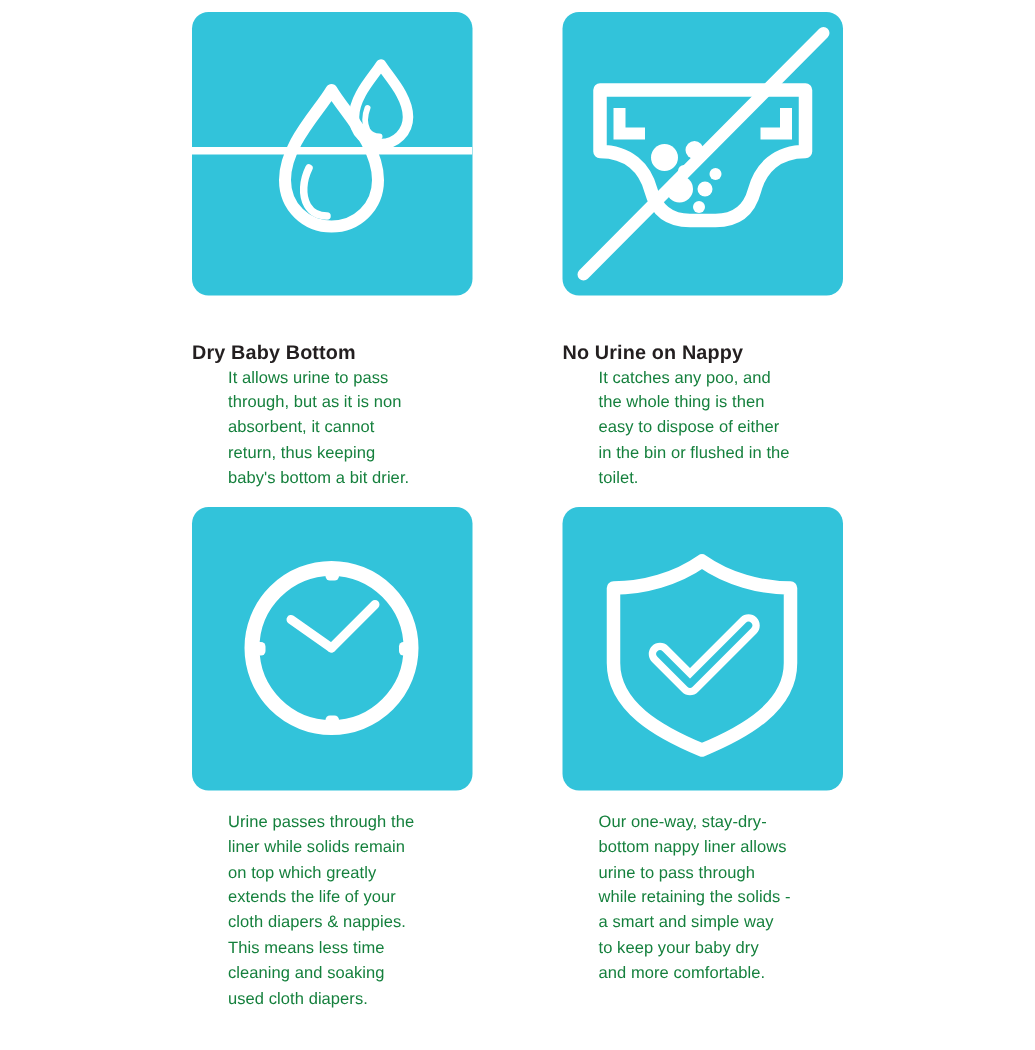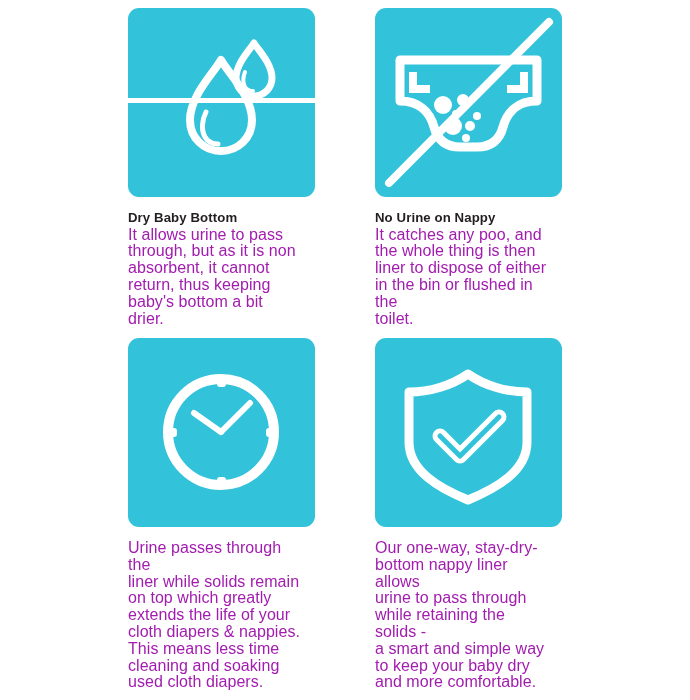--- a/index.html
+++ b/index.html
@@ -43,28 +43,30 @@
   .panel-text {
     padding-top: 13px;
     width: 175px;
   }
   .panel-title {
     font-size: 13.2px;
     font-weight: bold;
     color: #231f20;
     line-height: 16.6px;
     letter-spacing: 0.1px;
+    margin-top: 17px;
   }
   .panel-body {
-    font-size: 16px;
+    font-size: 11px;
     font-weight: normal;
-    color: #a21caf;
+    color: #15803d;
     line-height: 16.8px;
     letter-spacing: 0.05px;
     white-space: pre-line;
+    margin-left: 24px;
   }
 </style>
 </head>
 <body>
 
 <div class="board">
 
   <div class="panel panel-col-1 panel-row-1">
     <div class="tile">
       <svg viewBox="0 0 187 189">
@@ -108,21 +110,21 @@
         <circle cx="91" cy="130" r="4" fill="#ffffff"></circle>
         <circle cx="102" cy="108" r="4" fill="#ffffff"></circle>
 
         <line x1="14" y1="175" x2="174" y2="14" stroke="#ffffff" stroke-width="8" stroke-linecap="round"></line>
       </svg>
     </div>
     <div class="panel-text">
       <div class="panel-title">No Urine on Nappy</div>
       <div class="panel-body">It catches any poo, and
 the whole thing is then
-liner to dispose of either
+easy to dispose of either
 in the bin or flushed in the
 toilet.</div>
     </div>
   </div>
 
   <div class="panel panel-col-1 panel-row-2">
     <div class="tile">
       <svg viewBox="0 0 187 189">
         <circle cx="93" cy="94" r="53" fill="none" stroke="#ffffff" stroke-width="10"></circle>
 

